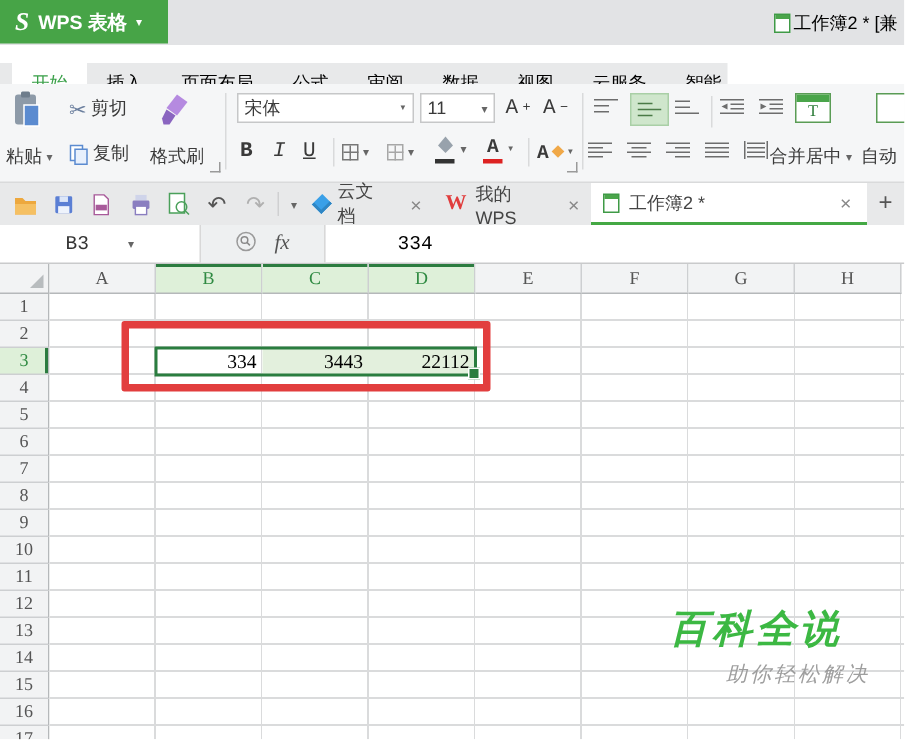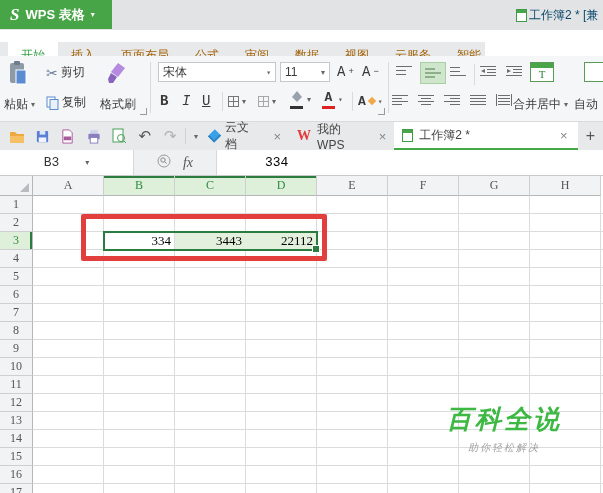--- a/index.html
+++ b/index.html
@@ -6,27 +6,27 @@
   .page{position:relative;width:603px;height:493px;overflow:hidden;background:#fff;
         font-family:"Liberation Sans",sans-serif;font-size:12px;color:#333;}
   
   .titlebar{position:absolute;left:0;top:0;width:603px;height:30px;background:#e2e3e5;}
   .logo{position:absolute;left:0;top:0;width:112px;height:29px;background:#47a447;color:#fff;
         display:flex;align-items:center;gap:6px;padding-left:10px;box-sizing:border-box;cursor:default;}
   .logo-s{font-weight:bold;font-size:17px;font-family:"Liberation Serif",serif;font-style:italic;}
   .logo-nm{font-weight:bold;font-size:13px;}
   .caret{font-size:8px;color:inherit;}
   .doctitle{position:absolute;left:516px;top:7px;display:flex;gap:2px;align-items:center;
-            font-size:12px;color:#0c4a6e;white-space:nowrap;}
+            font-size:12px;color:#000000;white-space:nowrap;}
   .sheet-ic{display:inline-block;width:11px;height:13px;box-sizing:border-box;border:1px solid #3f9a46;
             background:linear-gradient(#4aa54a 0 3px,#fff 3px),#fff;}
   
   .menubar{position:absolute;left:0;top:30px;width:485px;height:26px;background:#e8e9ea;margin-top:12px;}
   .menu-tabs{display:flex;height:26px;padding-left:8px;}
-  .menu-tab{padding:0 13px;display:flex;align-items:center;font-size:12px;color:#a16207;white-space:nowrap;}
+  .menu-tab{padding:0 13px;display:flex;align-items:center;font-size:12px;color:#000000;white-space:nowrap;}
   .menu-tab.active{background:#fff;color:#3aa049;}
   
   .ribbon{position:absolute;left:0;top:56px;width:603px;height:66px;background:#f5f6f7;
           border-bottom:1px solid #d9dadb;box-sizing:border-box;}
   .rb{position:absolute;display:flex;align-items:center;gap:3px;white-space:nowrap;color:#3a3a3a;}
   .vsep{position:absolute;top:6px;bottom:8px;width:1px;background:#d9dadb;}
   .selbox{background:#fff;border:1px solid #c6c7c8;box-sizing:border-box;display:flex;
           align-items:center;justify-content:space-between;padding:0 4px;height:20px;}
   .serif{font-family:Liberation Mono, monospace;}
   .btn-sm{display:flex;align-items:center;justify-content:center;height:22px;}
@@ -89,21 +89,21 @@
         justify-content:flex-end;padding-right:4px;font-family:"Liberation Serif","DejaVu Serif",serif;
         font-size:13px;color:#000;}
   .cell.tint{background:#e3f0dd;}
   .selbox-overlay{position:absolute;box-sizing:border-box;border:2px solid #2a7d3f;}
   .fill-handle{position:absolute;right:-4px;bottom:-4px;width:6px;height:6px;background:#2a7d3f;border:1px solid #fff;}
   .redbox{position:absolute;left:81px;top:38px;width:246px;height:47px;box-sizing:border-box;
           border:5px solid #e23e3e;border-radius:2px;z-index:5;}
   
   .watermark{position:absolute;left:428px;top:402px;width:152px;text-align:center;z-index:6;font-style:italic;}
   .wm-title{font-size:26px;font-weight:bold;color:#3cb843;letter-spacing:3px;}
-  .wm-sub{font-size:10px;color:#9e9e9e;letter-spacing:2px;margin-top:4px;}
+  .wm-sub{font-size:14px;color:#9e9e9e;letter-spacing:2px;margin-top:4px;text-align:right;}
 </style>
 </head>
 <body>
 
 <div class="page">
 
   <div class="titlebar">
     <div class="logo">
       <span class="logo-s">S</span>
       <span class="logo-nm">WPS 表格</span>

